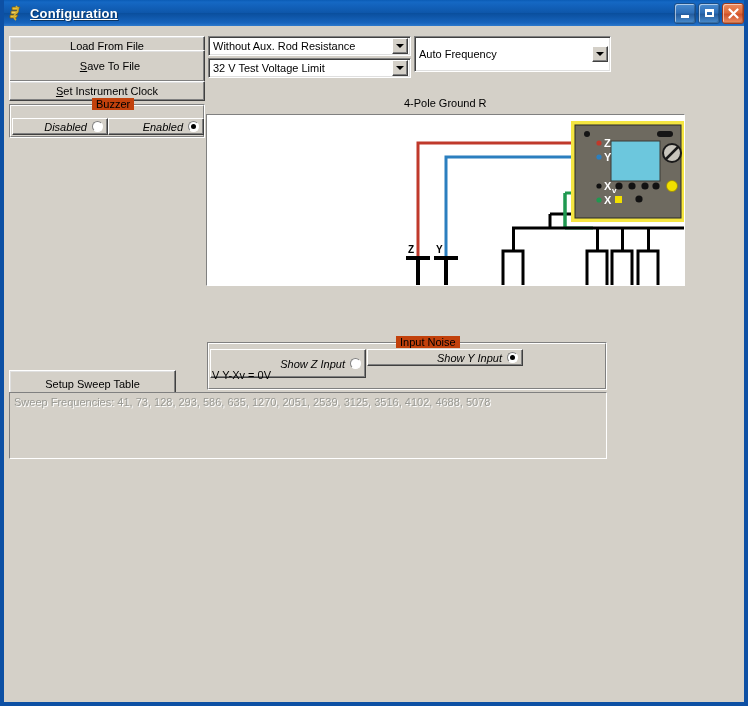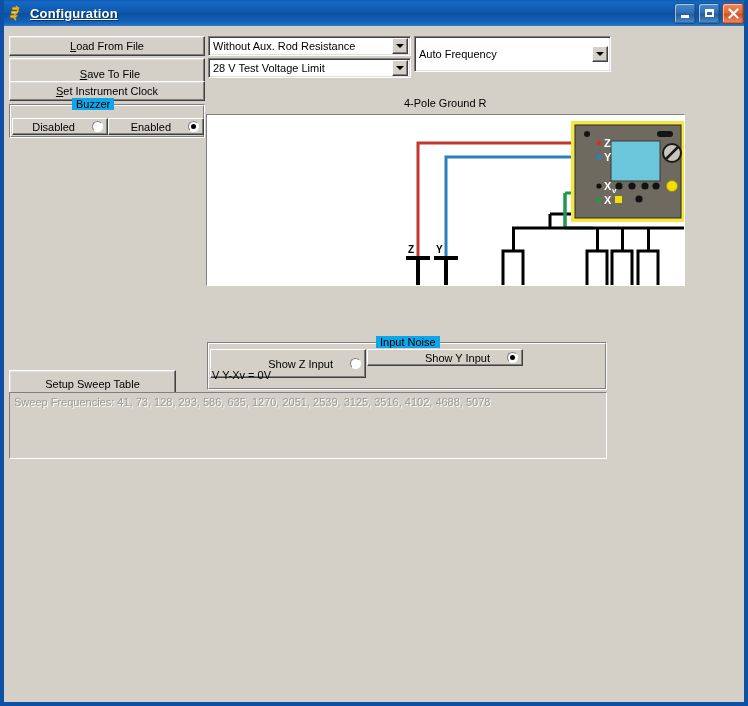--- a/index.html
+++ b/index.html
@@ -157,44 +157,45 @@
     left: 0; top: 0; right: 0; bottom: 0;
     border: 1px solid #808080;
     border-top-color: #ffffff;
     border-left-color: #ffffff;
     box-sizing: border-box;
     pointer-events: none;
   }
   .gb-title {
     position: absolute;
     top: -7px;
-    background: #0ea5e9;
+    background: #c2410c;
     padding: 0 4px;
     font-size: 11px;
     color: #000;
     white-space: nowrap;
+    margin-left: 20px;
   }
 
   
   .radiobtn {
     position: absolute;
     background: #d4d0c8;
     border-top: 1px solid #ffffff;
     border-left: 1px solid #ffffff;
     border-right: 1px solid #404040;
     border-bottom: 1px solid #404040;
     box-shadow: inset -1px -1px 0 #808080;
     box-sizing: border-box;
     display: flex;
     align-items: center;
     justify-content: flex-end;
     padding-right: 4px;
     font-size: 11px;
   }
-  .radiobtn .rlabel { margin-right: 17px; white-space: nowrap; }
+  .radiobtn .rlabel { margin-right: 5px; white-space: nowrap; font-style: italic; }
   .radio-dot {
     width: 11px; height: 11px;
     border-radius: 50%;
     background: #ffffff;
     border-top: 1px solid #808080;
     border-left: 1px solid #808080;
     border-right: 1px solid #ffffff;
     border-bottom: 1px solid #ffffff;
     box-sizing: border-box;
     display: flex; align-items: center; justify-content: center;
@@ -270,21 +271,21 @@
         <svg width="11" height="11" viewBox="0 0 11 11">
           <path d="M1.5 1.5 L9.5 9.5 M9.5 1.5 L1.5 9.5" stroke="#ffffff" stroke-width="2.2" stroke-linecap="round"></path>
         </svg>
       </div>
     </div>
   </div>
 
   <div class="btn3d" style="left:5px; top:36px; width:196px; height:20px;">
     <span><span class="u">L</span>oad From File</span>
   </div>
-  <div class="btn3d" style="left:5px; top:58px; width:196px; height:32px;padding-left:6px;">
+  <div class="btn3d" style="left:5px; top:50px; width:196px; height:32px;padding-left:6px;">
     <span><span class="u">S</span>ave To File</span>
   </div>
   <div class="btn3d" style="left:5px; top:81px; width:196px; height:20px;">
     <span><span class="u">S</span>et Instrument Clock</span>
   </div>
 
   <div class="groupbox" style="left:5px; top:104px; width:196px; height:34px;">
     <div class="gb-inner"></div>
     <div class="gb-title" style="left:62px;">Buzzer</div>
   </div>
@@ -297,21 +298,21 @@
     <span class="radio-dot on"></span>
   </div>
 
   <div class="combo" style="left:204px; top:36px; width:203px; height:20px;">
     <span class="cval">Without Aux. Rod Resistance</span>
     <span class="carrow">
         <span class="tri-down"></span>
       </span>
   </div>
   <div class="combo" style="left:204px; top:58px; width:203px; height:20px;">
-    <span class="cval">28 V Test Voltage Limit</span>
+    <span class="cval">32 V Test Voltage Limit</span>
     <span class="carrow">
         <span class="tri-down"></span>
       </span>
   </div>
   <div class="combo" style="left:410px; top:36px; width:197px; height:36px;">
     <span class="cval">Auto Frequency</span>
     <span class="carrow">
         <span class="tri-down"></span>
       </span>
   </div>

